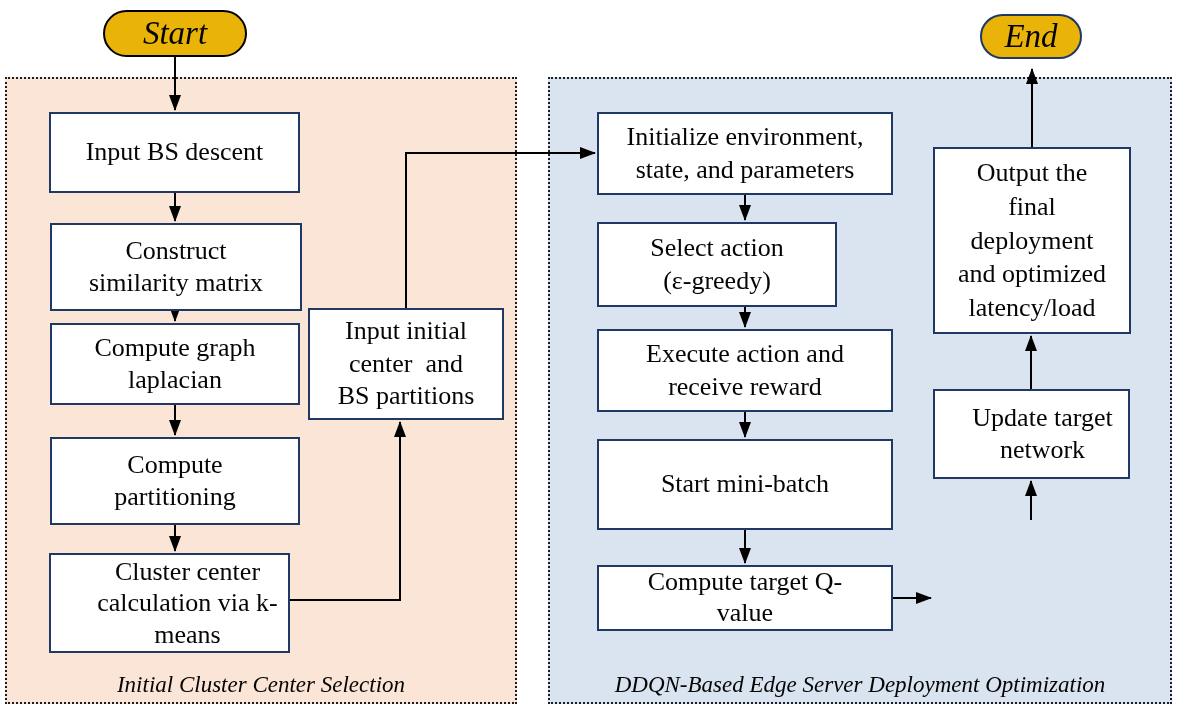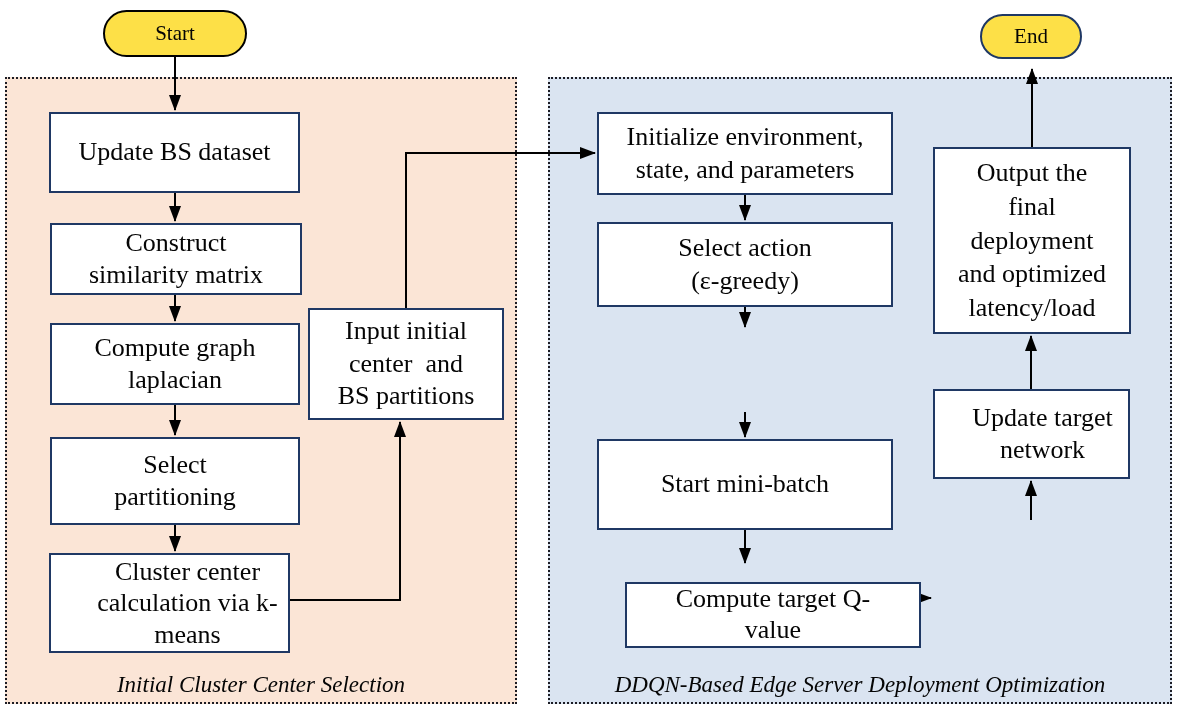--- a/index.html
+++ b/index.html
@@ -14,36 +14,36 @@
     position:absolute;bottom:4px;left:0;right:0;text-align:center;
     font-style:italic;font-size:23px;line-height:1.15;
   }
   #edges{position:absolute;left:0;top:0;width:1179px;height:712px;}
   .node{
     position:absolute;background:#ffffff;border:2px solid var(--box-border,#1f3864);
     display:flex;align-items:center;justify-content:center;text-align:center;
     font-size:26px;line-height:1.25;white-space:pre-wrap;box-sizing:border-box;padding:1px 2px;
   }
   .stadium{
-    position:absolute;background:#fde047;border-radius:27px;box-sizing:border-box;
-    display:flex;align-items:center;justify-content:center;font-size:21px;
+    position:absolute;background:#eab308;border-radius:27px;box-sizing:border-box;
+    display:flex;align-items:center;justify-content:center;font-size:33px;font-style:italic;
   }
   #node-start{left:103px;top:10px;width:144px;height:47px;border:2.5px solid #000000;}
   #node-end{left:980px;top:14px;width:102px;height:45px;border:2.5px solid var(--box-border,#1f3864);}
   #node-input{left:49px;top:112px;width:251px;height:81px;}
-  #node-similarity{left:50px;top:223px;width:252px;height:72px;}
+  #node-similarity{left:50px;top:223px;width:252px;height:88px;}
   #node-laplacian{left:50px;top:323px;width:250px;height:82px;}
   #node-partitioning{left:50px;top:437px;width:250px;height:88px;}
   #node-kmeans{left:49px;top:553px;width:241px;height:100px;line-height:1.2;padding-left:38px;}
   #node-output-initial{left:308px;top:308px;width:196px;height:112px;}
   #node-init-env{left:597px;top:112px;width:296px;height:83px;}
-  #node-select-action{left:597px;top:222px;width:296px;height:85px;}
+  #node-select-action{left:597px;top:222px;width:240px;height:85px;}
   #node-execute{left:597px;top:329px;width:296px;height:83px;}
   #node-sample{left:597px;top:439px;width:296px;height:91px;}
-  #node-compute-q{left:597px;top:582px;width:296px;height:66px;line-height:1.18;margin-left:28px;}
+  #node-compute-q{left:597px;top:565px;width:296px;height:66px;line-height:1.18;}
   #node-gradient{left:933px;top:520px;width:197px;height:112px;line-height:1.2;}
   #node-update-target{left:933px;top:389px;width:197px;height:90px;padding-left:24px;}
   #node-output-final{left:933px;top:147px;width:198px;height:187px;line-height:1.3;}
 </style>
 </head>
 <body>
 
 <div id="canvas">
 
   <div class="panel" id="panel-left">
@@ -74,37 +74,39 @@
       <path d="M893,598 L931,598" marker-end="url(#ah)"></path>
       <path d="M1031,520 L1031,481" marker-end="url(#ah)"></path>
       <path d="M1031,389 L1031,336" marker-end="url(#ah)"></path>
       <path d="M1032,147 L1032,69" marker-end="url(#ah)"></path>
     </g>
   </svg>
 
   <div class="stadium" id="node-start">Start</div>
   <div class="stadium" id="node-end">End</div>
 
-  <div class="node" id="node-input">Update BS dataset</div>
+  <div class="node" id="node-input">Input BS descent</div>
   <div class="node" id="node-similarity">Construct
 similarity matrix</div>
   <div class="node" id="node-laplacian">Compute graph
 laplacian</div>
-  <div class="node" id="node-partitioning">Select
+  <div class="node" id="node-partitioning">Compute
 partitioning</div>
   <div class="node" id="node-kmeans">Cluster center
 calculation via k-
 means</div>
   <div class="node" id="node-output-initial">Input initial
 center  and
 BS partitions</div>
   <div class="node" id="node-init-env">Initialize environment,
 state, and parameters</div>
   <div class="node" id="node-select-action">Select action
 (ε-greedy)</div>
+  <div class="node" id="node-execute">Execute action and
+receive reward</div>
   <div class="node" id="node-sample">Start mini-batch</div>
   <div class="node" id="node-compute-q">Compute target Q-
 value</div>
   <div class="node" id="node-update-target">Update target
 network</div>
   <div class="node" id="node-output-final">Output the
 final
 deployment
 and optimized
 latency/load</div>

